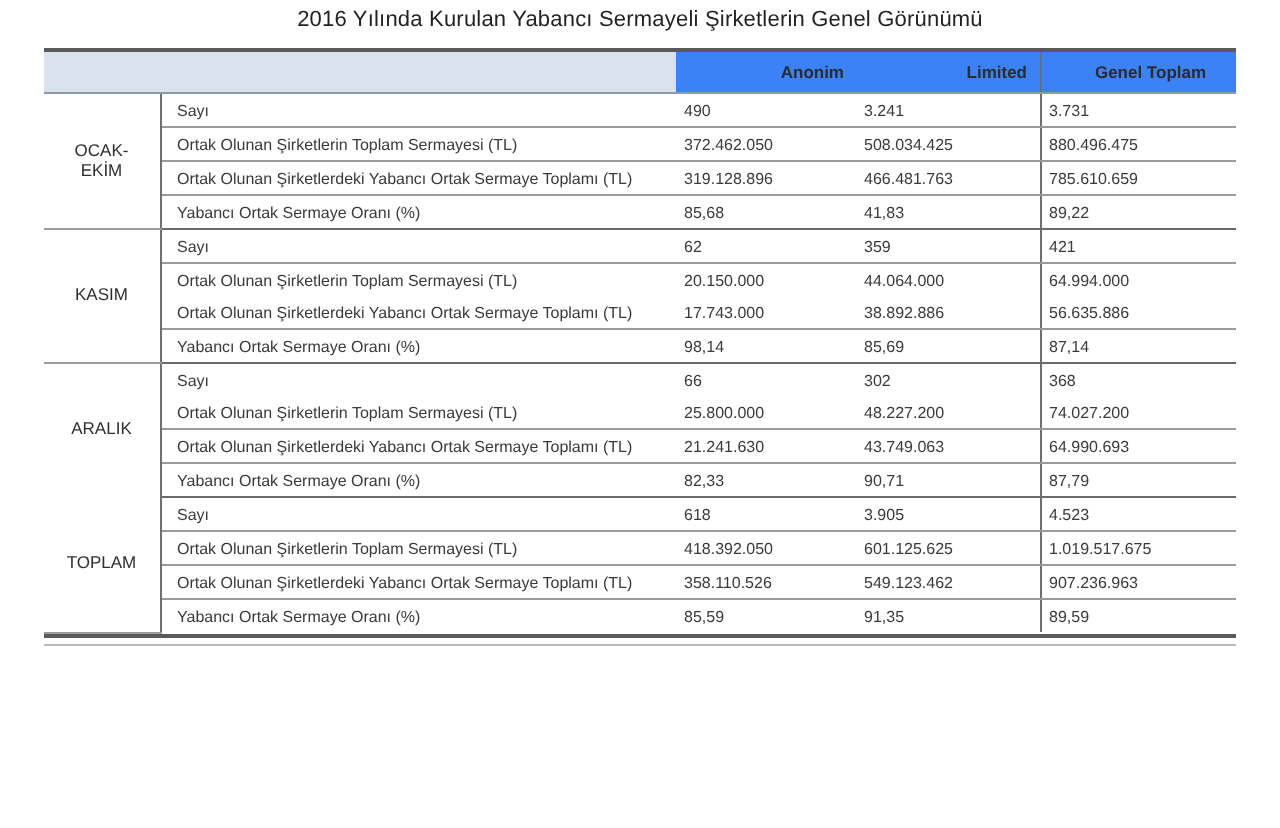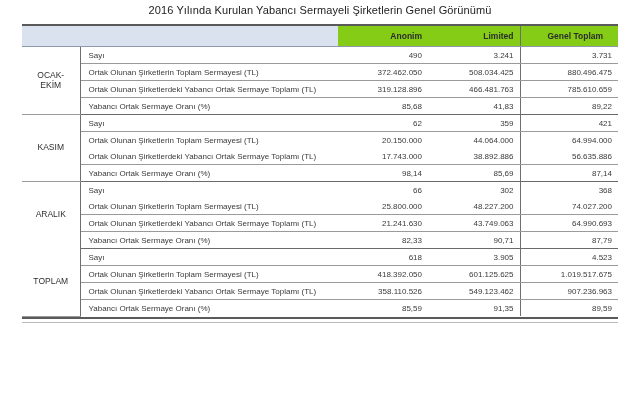--- a/index.html
+++ b/index.html
@@ -45,21 +45,21 @@
     font-size: 8px;
   }
 
   table.grid col.c-group  { width: 58px; }
   table.grid col.c-label  { width: 258px; }
   table.grid col.c-anonim { width: 90px; }
   table.grid col.c-limited{ width: 92px; }
   table.grid col.c-total  { width: 98px; }
 
   thead th {
-    background: #84cc16;
+    background: #3b82f6;
     font-size: 8.5px;
     font-weight: bold;
     color: #2c2c2c;
     padding: 5px 6px 5px 4px;
     text-align: right;
     border-bottom: 1px solid #8e99ac;
     vertical-align: middle;
     white-space: nowrap;
   }
   thead th.blank-a, thead th.blank-b {
@@ -90,21 +90,20 @@
     line-height: 1.15;
   }
   td.group .g-line { display: block; }
 
   td.label {
     text-align: left;
     padding-left: 8px;
   }
 
   td.num {
-    text-align: right;
     font-variant-numeric: tabular-nums;
   }
 
   td.num.total {
     border-left: 1px solid #6f6f6f;
     padding-right: 6px;
     margin-left: 20px;
   }
 
   tr.sep-row > td {

